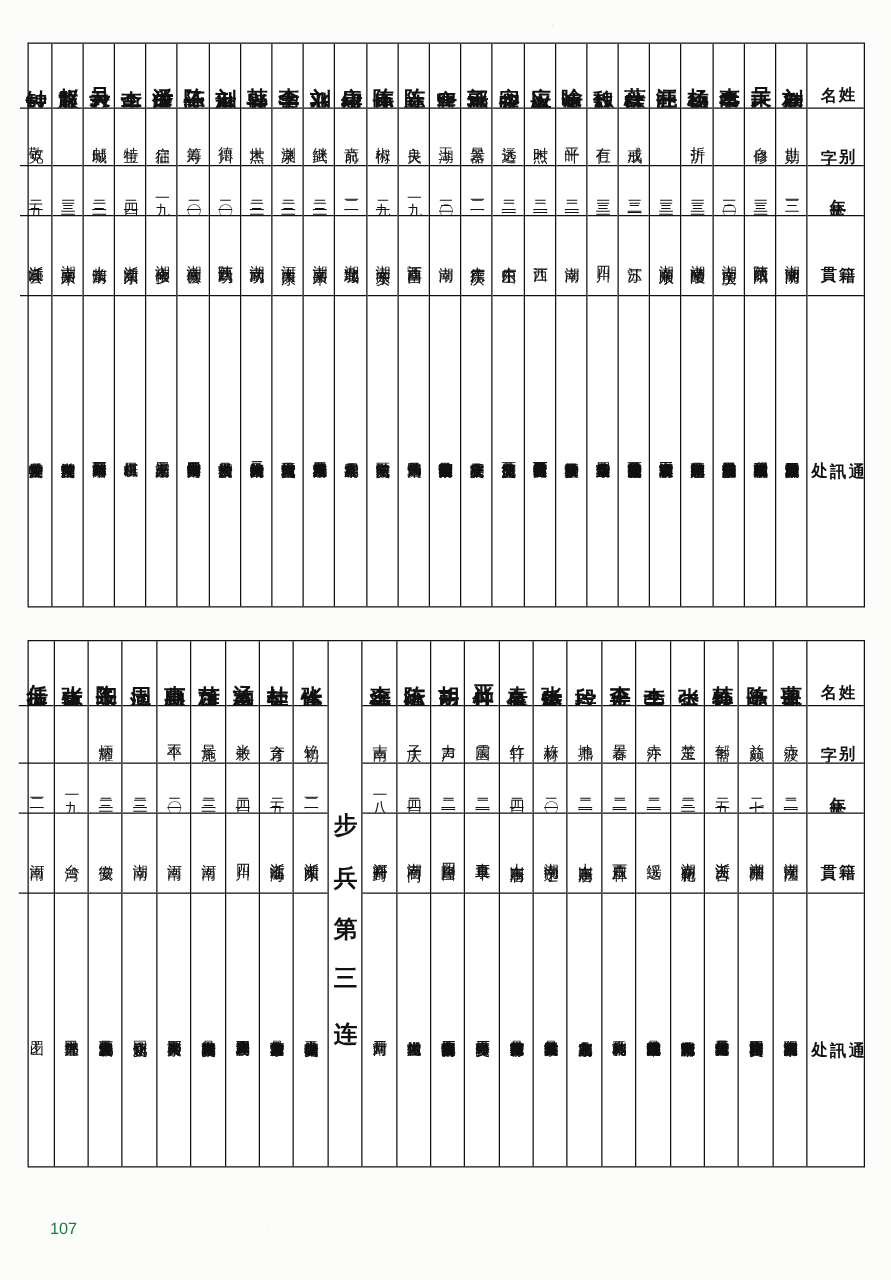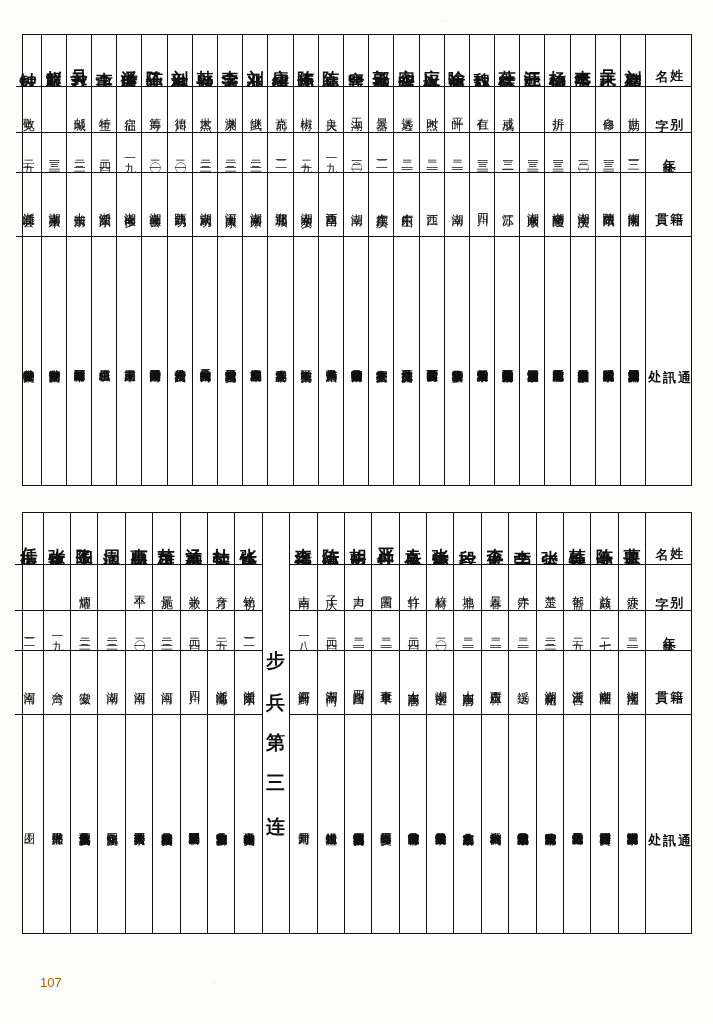--- a/index.html
+++ b/index.html
@@ -88,21 +88,21 @@
   .mergecol{ }
   .mergecol .bigmerge{
     flex:1 1 auto;
     border-bottom:none;
     display:flex;align-items:center;justify-content:center;
   }
   .mergecol .bigmerge .v{ font-size:19px; font-weight:700; letter-spacing:10px; }
 
   .pagenum{
     position:absolute; left:40px; top:975px;
-    font-size:13px; color:#a16207;
+    font-size:13px; color:#15803d;
     font-family:"Liberation Sans",sans-serif;
   }
 </style>
 </head>
 <body>
 
 <div class="page">
 
   <div class="tbl" id="table-top">
       <div class="col labelcol" style="flex-basis: 36px;">

